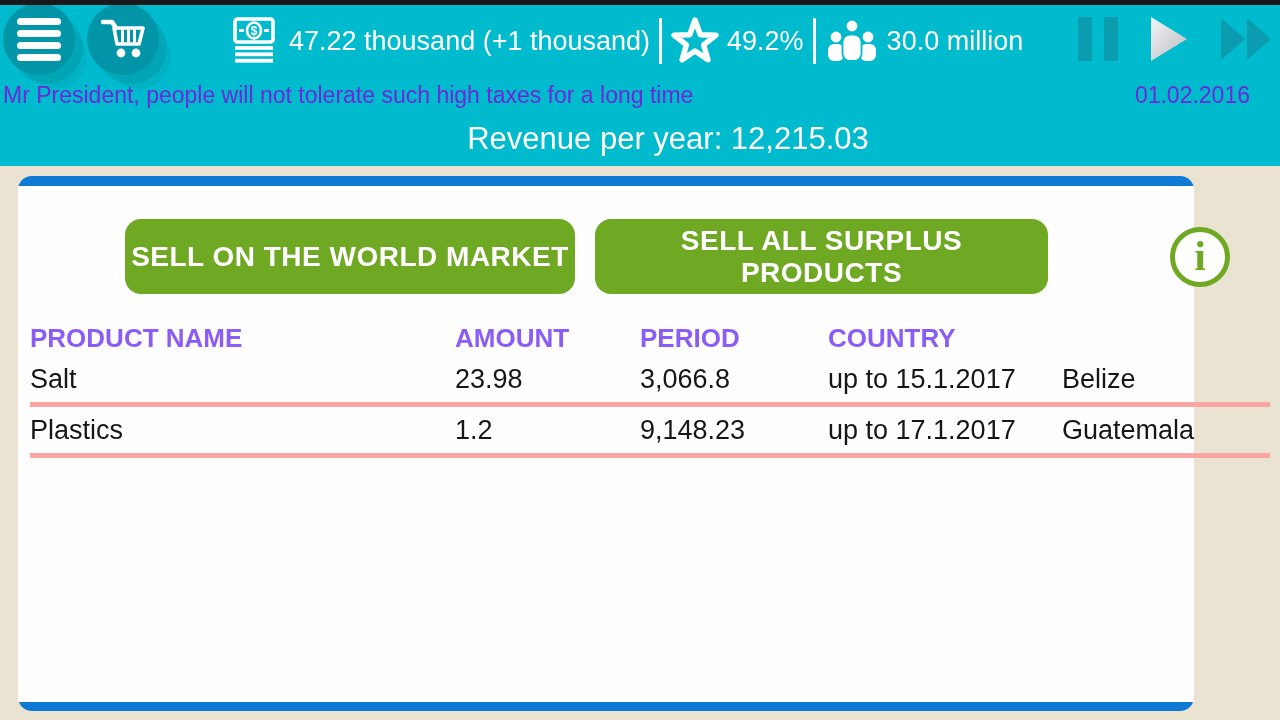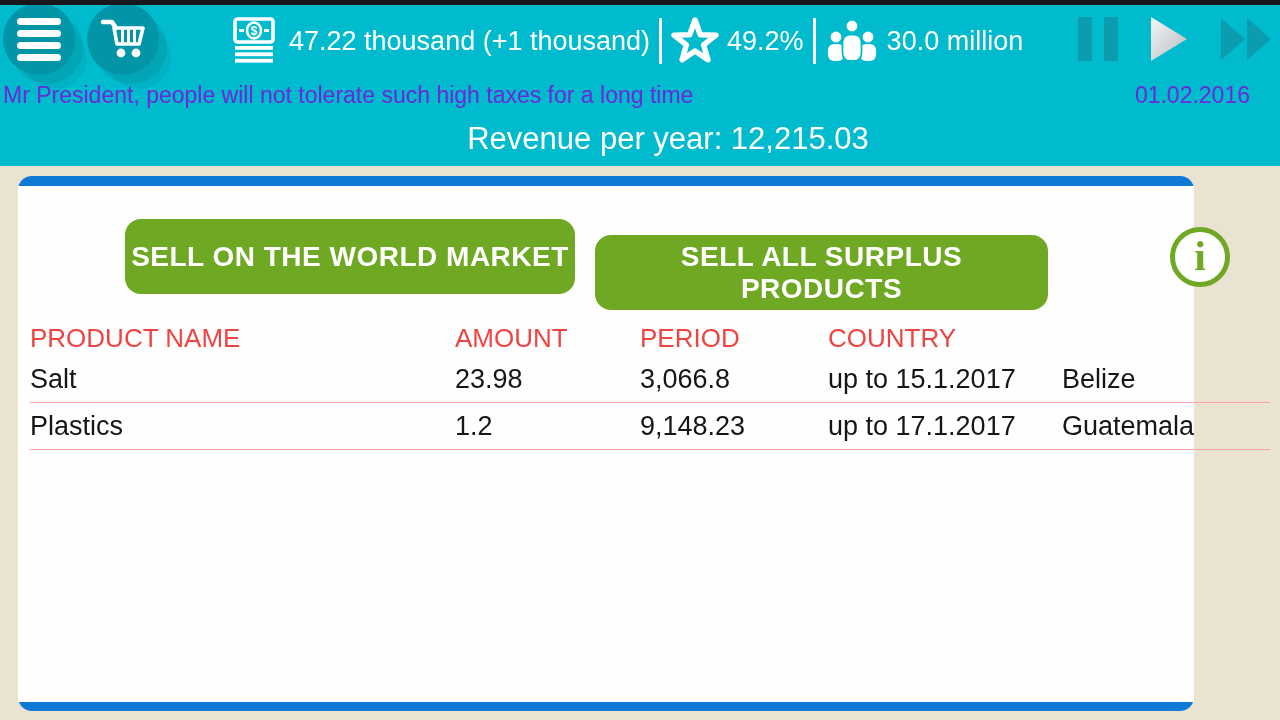--- a/index.html
+++ b/index.html
@@ -52,37 +52,37 @@
   .card{position:absolute;left:18px;top:176px;width:1176px;height:535px;
     background:#0f7ad6;border-radius:14px;}
   .card-inner{position:absolute;left:0;right:0;top:10px;bottom:9px;background:#fefefe;}
 
   .action-btn{
     position:absolute;top:33px;height:75px;border:none;border-radius:16px;
     background:#6fa822;color:#fff;font-family:"Liberation Sans",sans-serif;
     font-size:28px;font-weight:bold;letter-spacing:.5px;cursor:pointer;
   }
   .action-btn.world{left:107px;width:450px;}
-  .action-btn.surplus{left:577px;width:453px;margin-top:16px;}
+  .action-btn.surplus{left:577px;width:453px;}
 
   .info-btn{
     position:absolute;left:1152px;top:41px;width:50px;height:50px;border-radius:50%;
     border:5px solid #6fa822;display:flex;align-items:center;justify-content:center;
     cursor:pointer;background:#fff;
   }
   .info-btn span{
     font-family:"Liberation Serif",serif;font-weight:bold;font-size:42px;
     color:#6fa822;line-height:1;margin-top:-3px;
   }
 
   
   .table{position:absolute;left:12px;top:134px;width:1240px;font-size:27px;color:#161616;}
   .t-row{display:grid;grid-template-columns:425px 185px 188px 234px 1fr;align-items:center;}
-  .t-head{height:36px;color:#ef4444;font-weight:normal;font-size:26px;}
-  .t-data{height:46px;border-bottom:1px solid #fca5a5;cursor:pointer;}
+  .t-head{height:36px;color:#8b5cf6;font-weight:bold;font-size:26px;}
+  .t-data{height:46px;border-bottom:5px solid #fca5a5;cursor:pointer;}
   .t-row > div{overflow:hidden;white-space:nowrap;}
 </style>
 </head>
 <body>
 
 <div class="screen">
   <div class="top-strip"></div>
 
   <div class="header">
 

